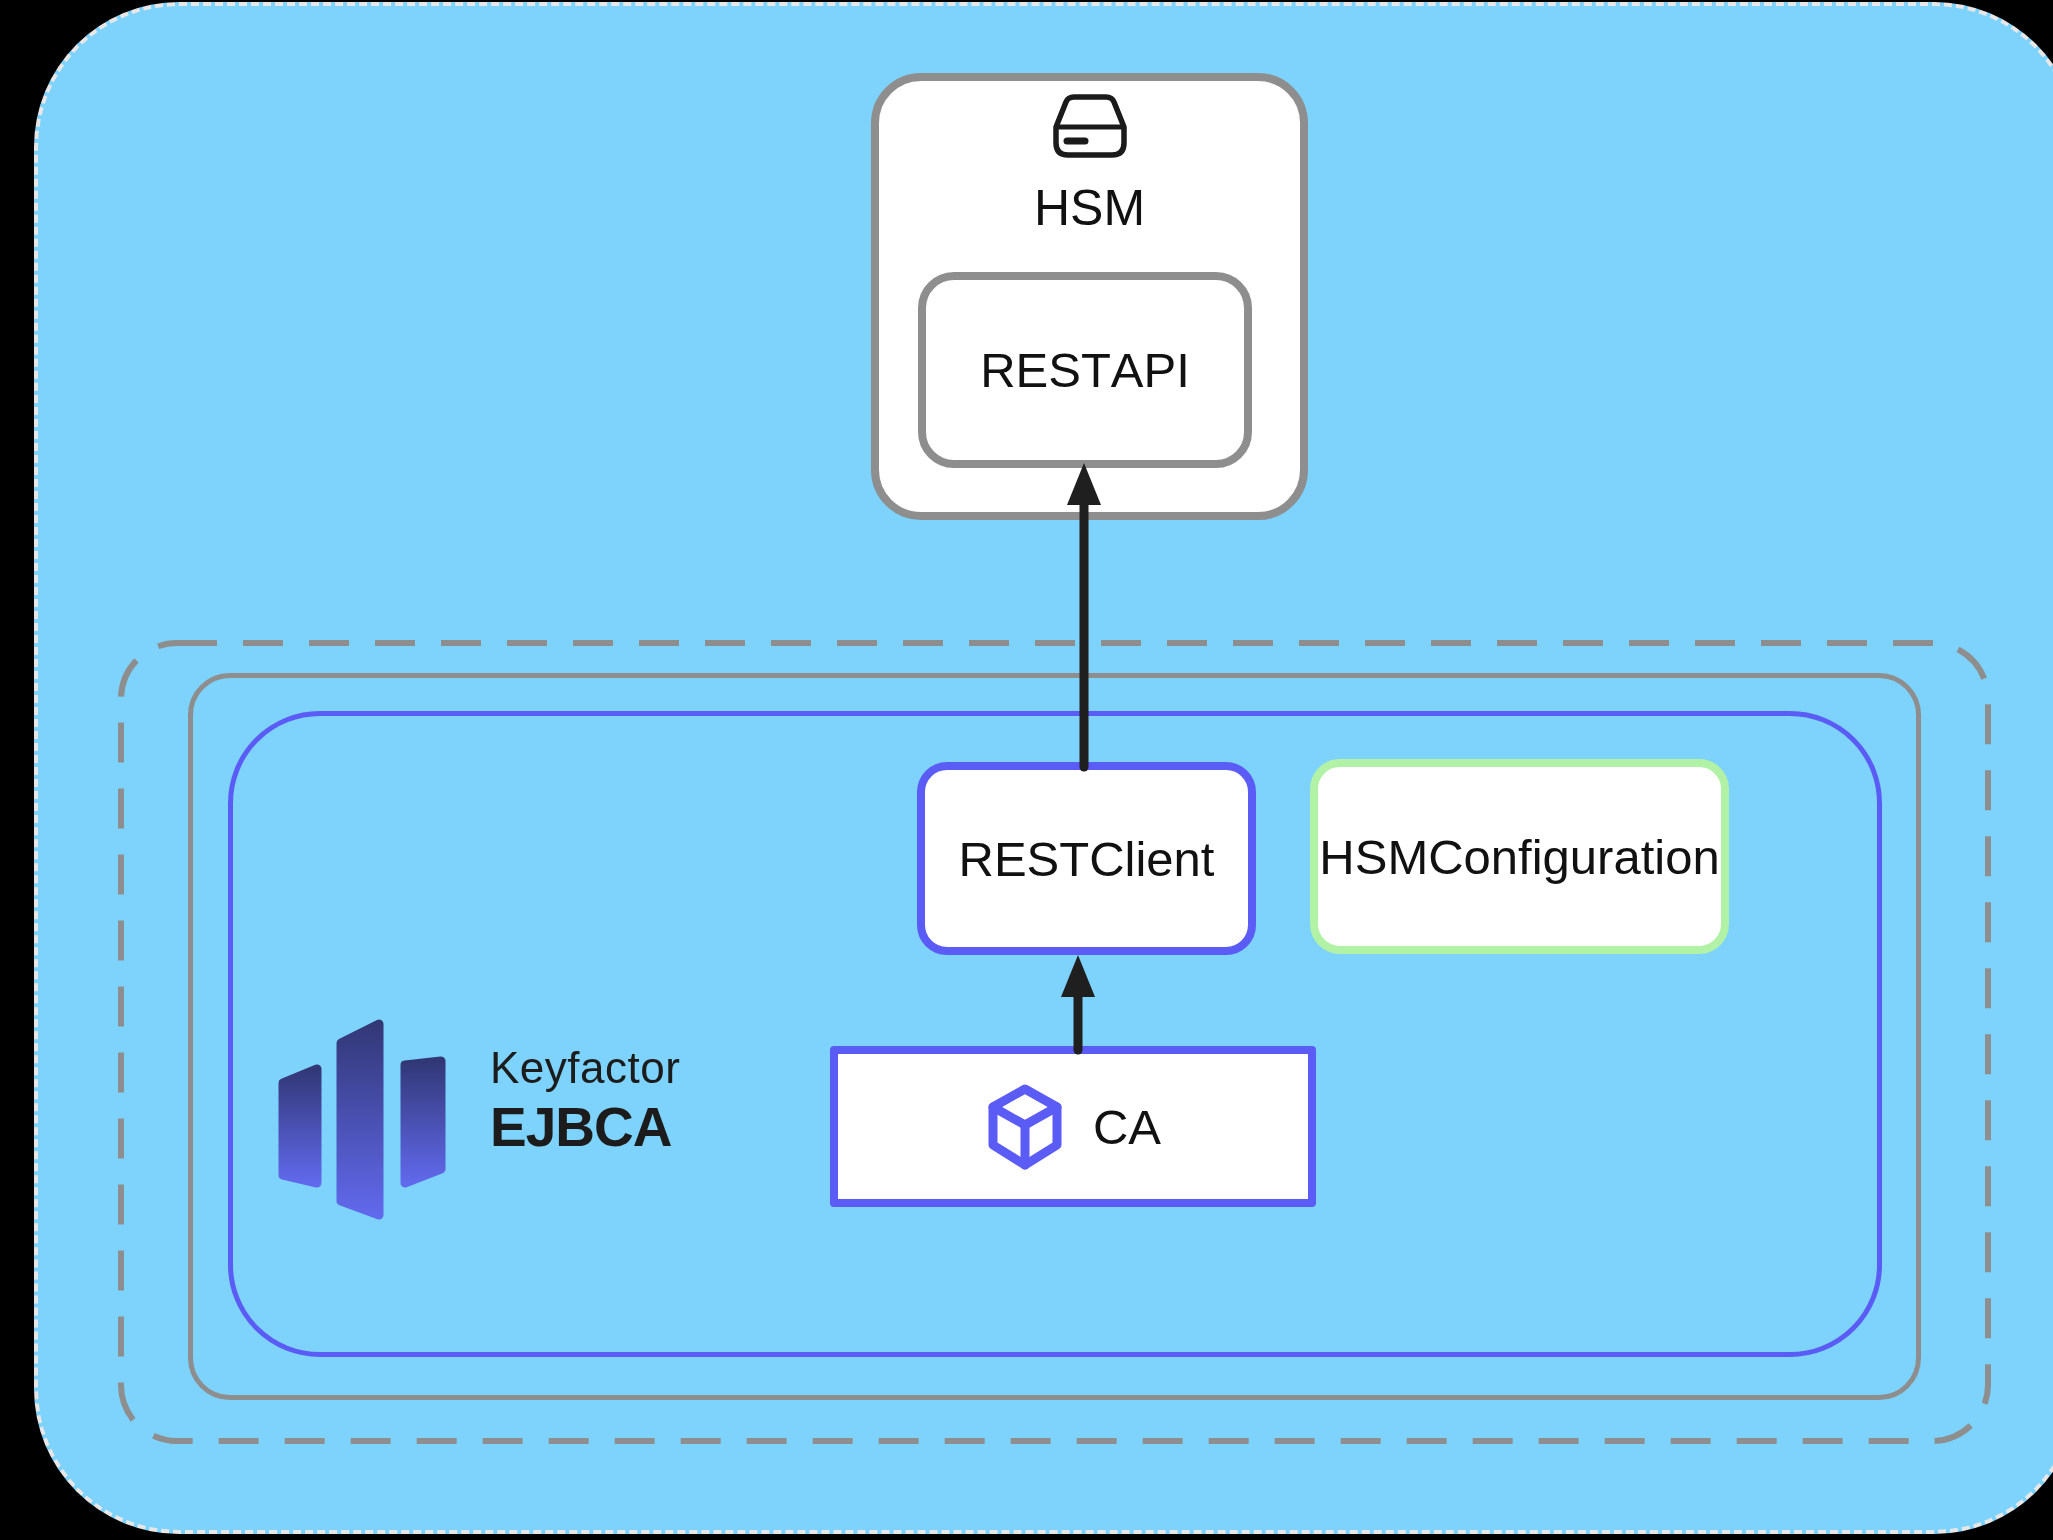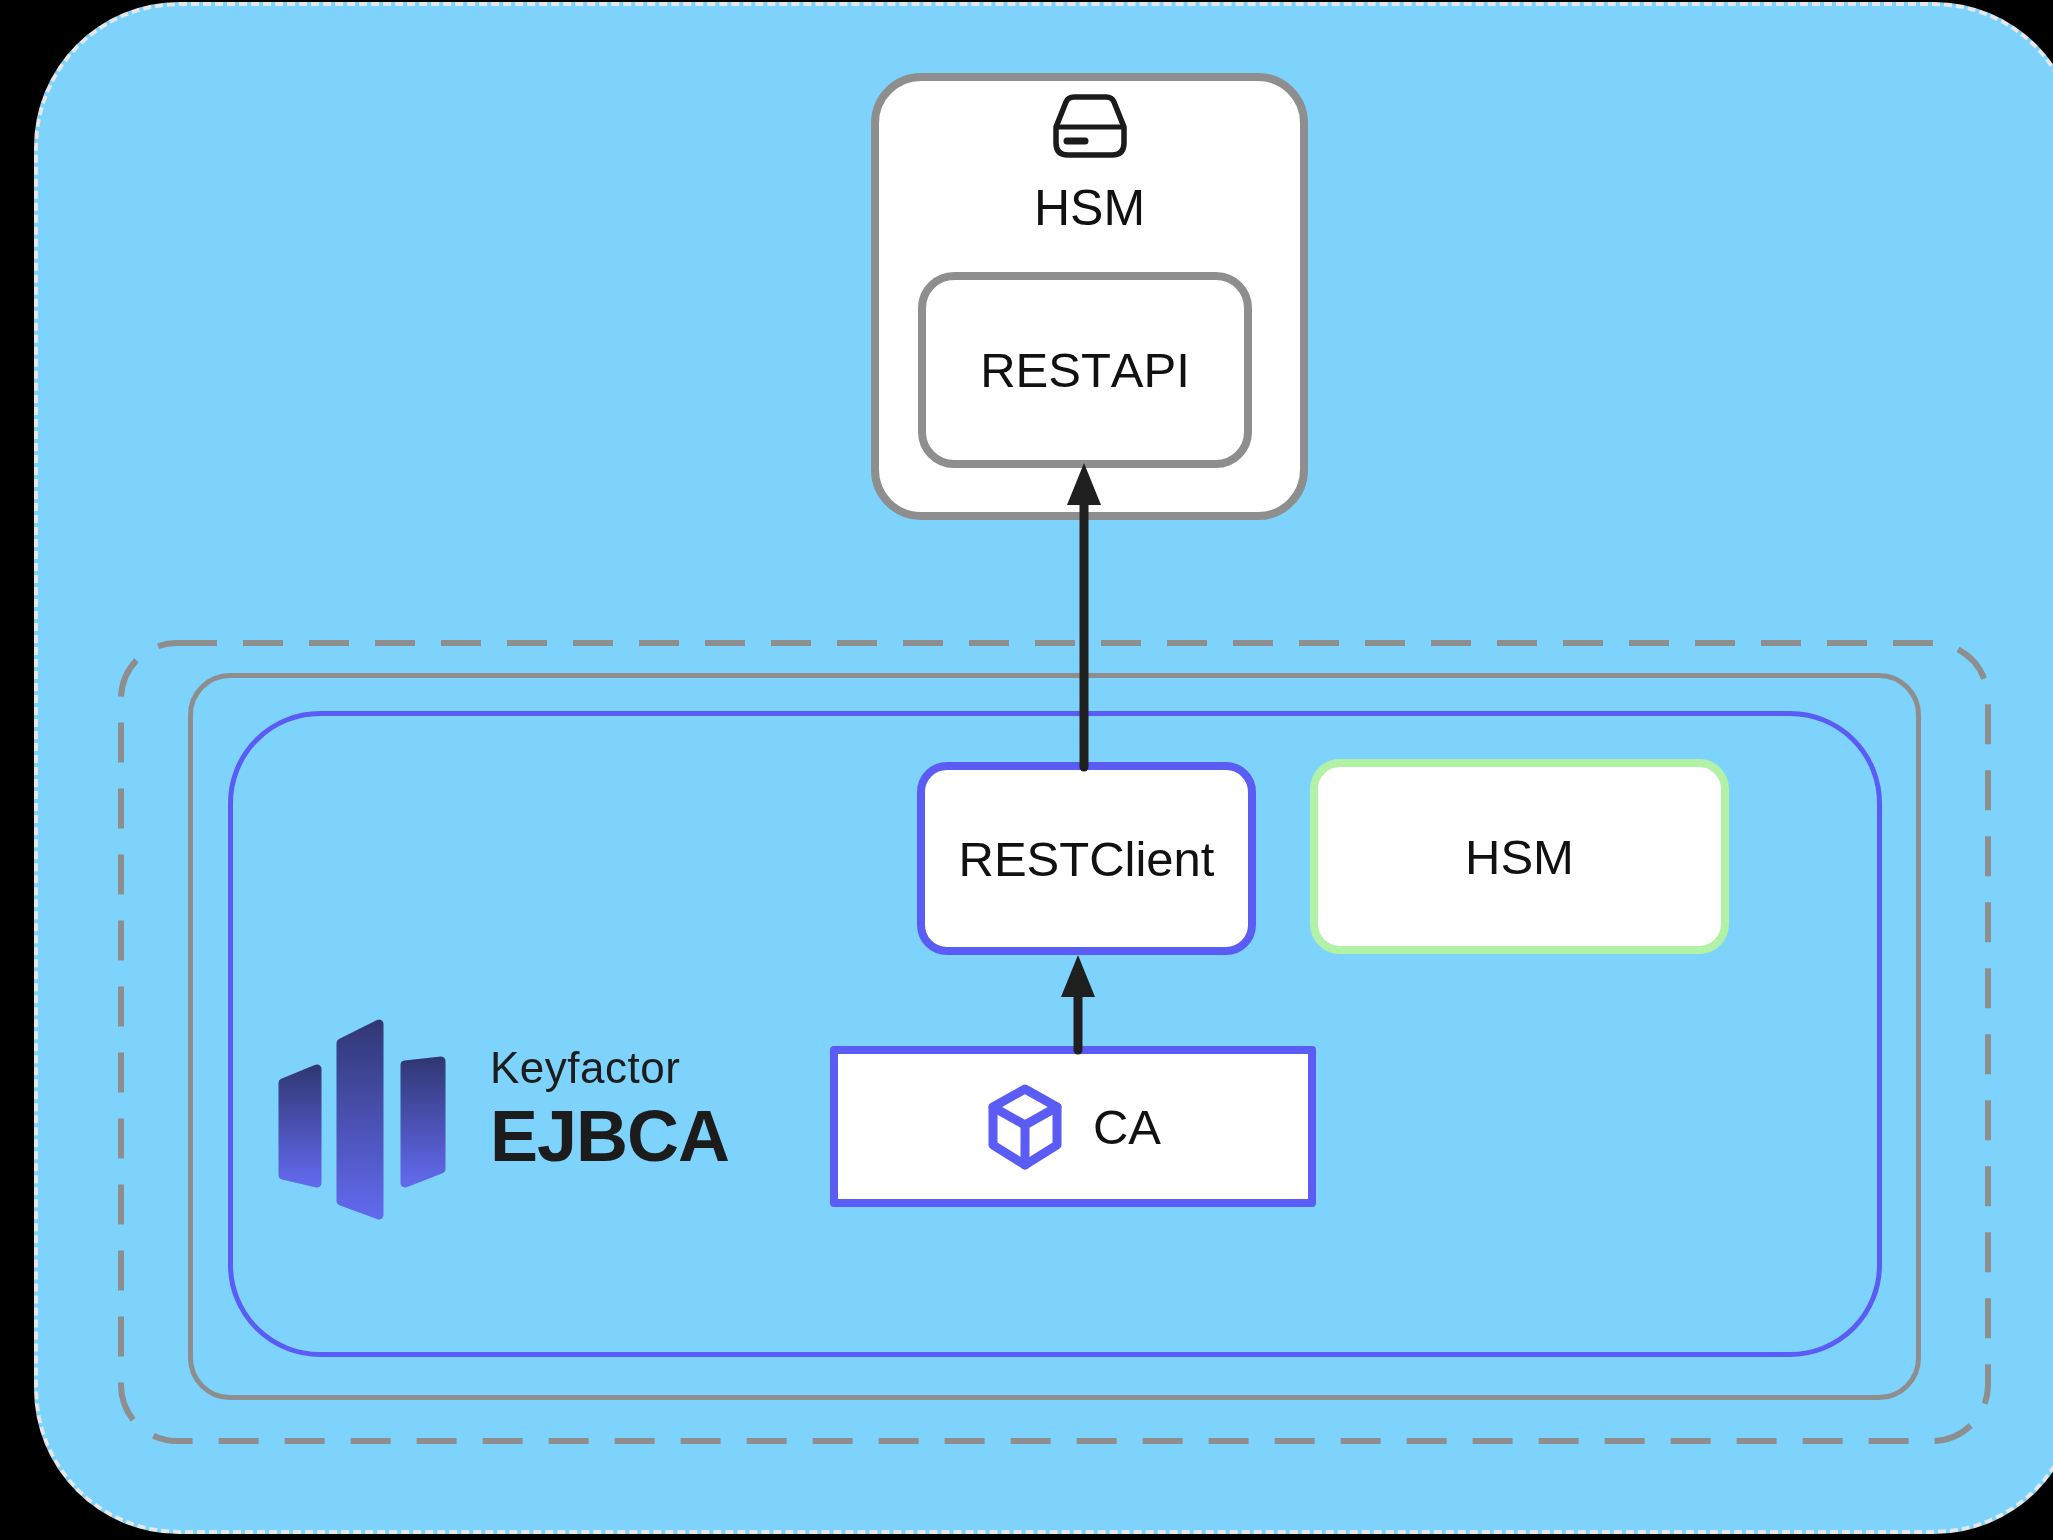--- a/index.html
+++ b/index.html
@@ -118,21 +118,21 @@
     display: flex;
     flex-direction: column;
     color: #1c1c1c;
   }
   .logo-brand {
     font-size: 44px;
     line-height: 1.25;
     letter-spacing: 0.5px;
   }
   .logo-product {
-    font-size: 72px;
+    font-size: 55px;
     font-weight: bold;
     line-height: 1.05;
     letter-spacing: -1px;
     margin-top: 4px;
   }
   .overlay {
     position: absolute;
     left: 0; top: 0;
     width: 2053px; height: 1540px;
     pointer-events: none;
@@ -181,20 +181,21 @@
       <span class="logo-product">EJBCA</span>
     </div>
 
     <div class="box rest-client-box two-line">
       <span>REST</span>
       <span>Client</span>
     </div>
 
     <div class="box hsm-config-box two-line">
       <span>HSM</span>
+      <span>Configuration</span>
     </div>
 
     <div class="box ca-box">
       <svg class="icon" width="80" height="88" viewBox="0 0 80 88">
         <g fill="none" stroke="#5b5cf6" stroke-width="9" stroke-linejoin="round" stroke-linecap="round">
           <polygon points="40,6 72,24 72,62 40,82 8,62 8,24"></polygon>
           <polyline points="8,24 40,42 72,24"></polyline>
           <line x1="40" y1="42" x2="40" y2="82"></line>
         </g>
       </svg>

